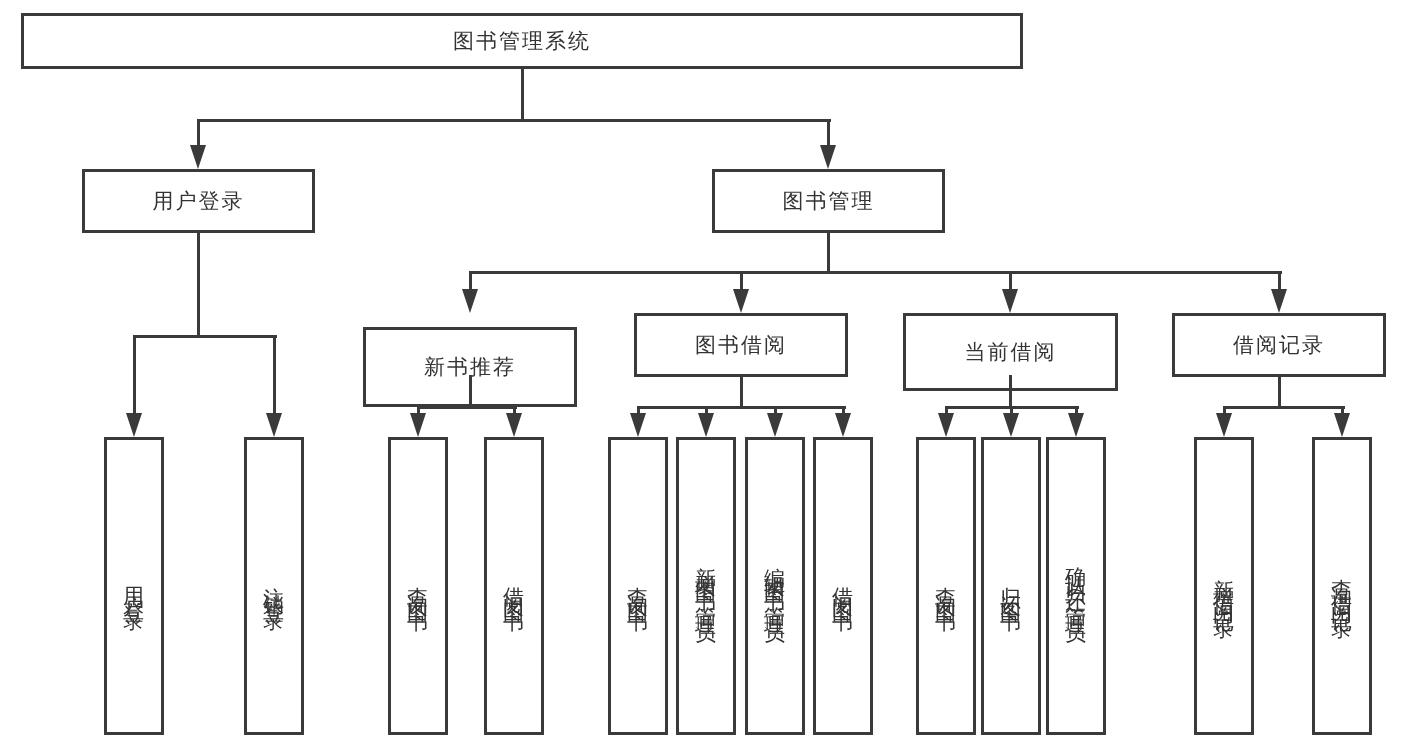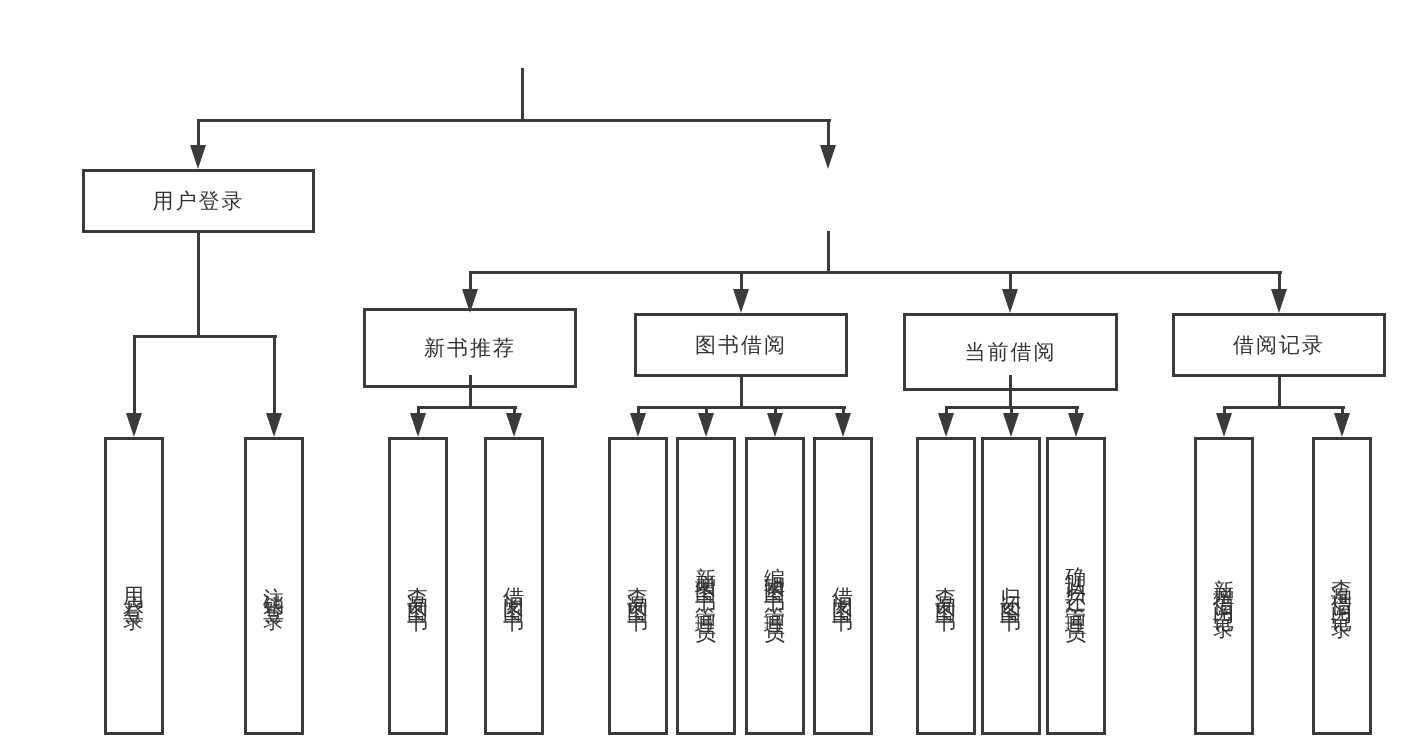--- a/index.html
+++ b/index.html
@@ -70,24 +70,26 @@
     text-shadow: 0 0 2px #ffffff;
     white-space: nowrap;
     z-index: 10;
   }
 </style>
 </head>
 <body>
 
 <div class="canvas">
 
+  <div class="node" style="left:21px; top:13px; width:1002px; height:56px;">图书管理系统</div>
 
   <div class="node" style="left:82px; top:169px; width:233px; height:64px;">用户登录</div>
+  <div class="node" style="left:712px; top:169px; width:233px; height:64px;">图书管理</div>
 
-  <div class="node" style="left:363px; top:308px; width:214px; height:80px;">新书推荐</div>
+  <div class="node" style="left:363px; top:327px; width:214px; height:80px;">新书推荐</div>
   <div class="node" style="left:634px; top:313px; width:214px; height:64px;">图书借阅</div>
   <div class="node" style="left:903px; top:313px; width:215px; height:78px;">当前借阅</div>
   <div class="node" style="left:1172px; top:313px; width:214px; height:64px;">借阅记录</div>
 
   <div class="vnode" style="left:104px;">用户登录</div>
   <div class="vnode" style="left:244px;">注销登录</div>
 
   <div class="vnode" style="left:388px;">查询图书</div>
   <div class="vnode" style="left:484px;">借阅图书</div>
 

